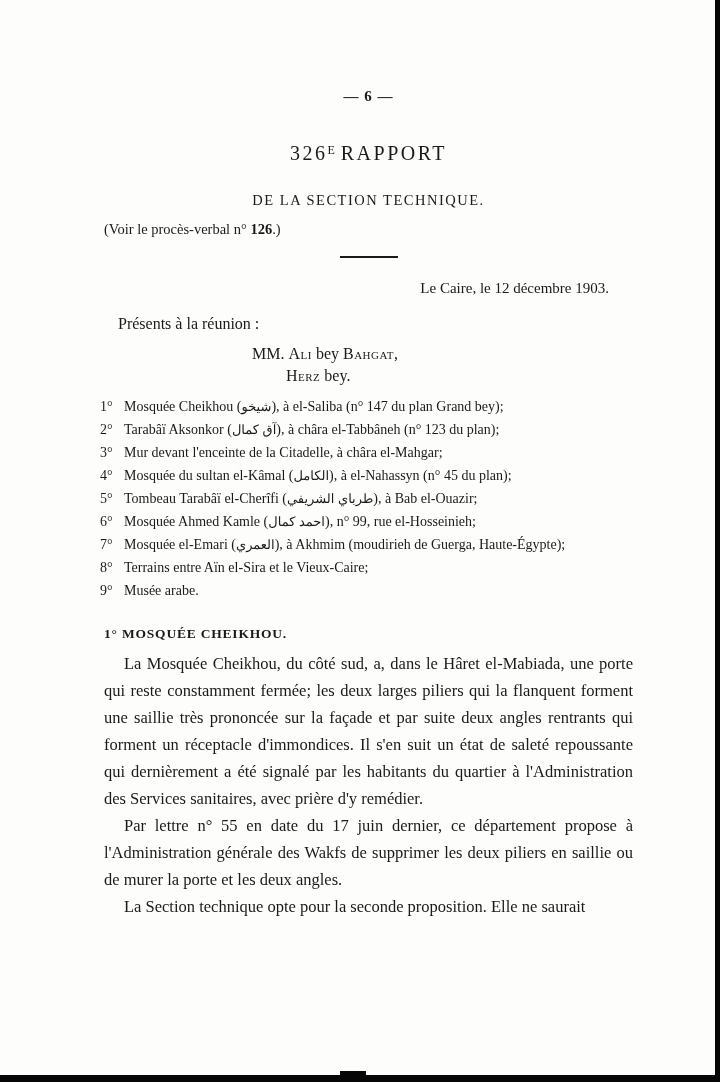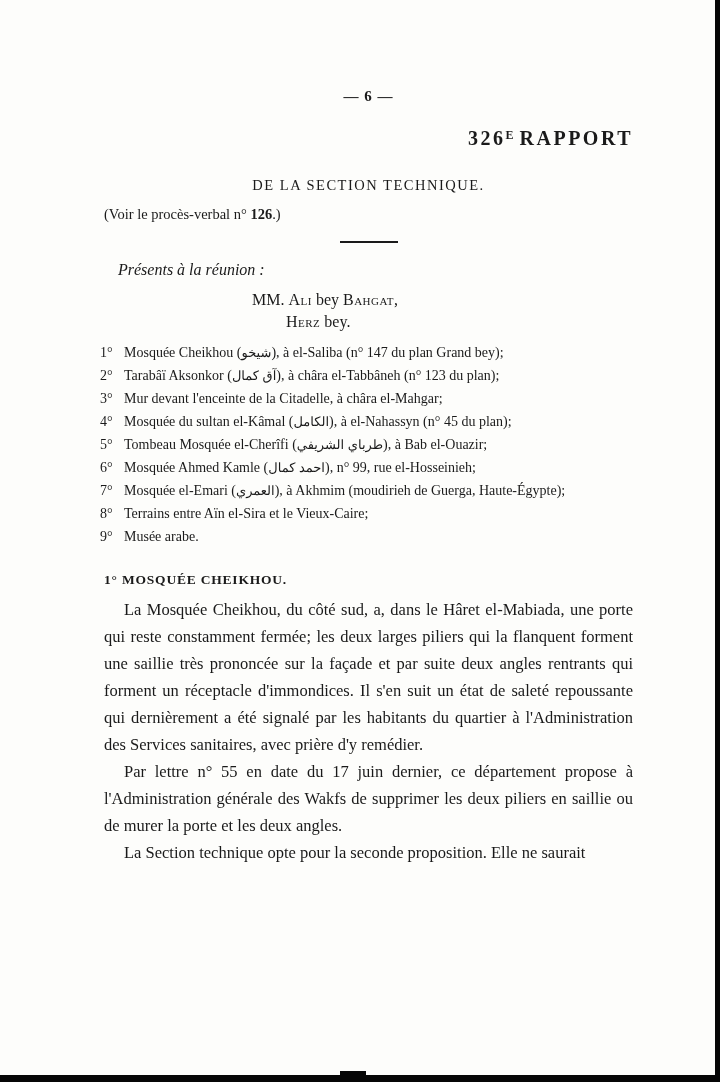--- a/index.html
+++ b/index.html
@@ -22,24 +22,24 @@
   .content { position: relative; }
 
   .page-number {
     padding-top: 88px;
     text-align: center;
     font-size: 15px;
     font-weight: bold;
     letter-spacing: 1px;
   }
   .report-title {
-    margin-top: 22px;
-    text-align: right;
+    margin-top: 37px;
+    text-align: center;
     font-size: 20px;
-    font-weight: bold;
+    font-weight: normal;
     letter-spacing: 2.5px;
   }
   .report-title .sup {
     font-size: 12px;
     position: relative;
     top: -6px;
     letter-spacing: 0;
     margin-right: 6px;
   }
   .subtitle {
@@ -64,21 +64,20 @@
   .dateline {
     margin-top: 22px;
     text-align: right;
     padding-right: 24px;
     font-size: 15px;
   }
   .presents {
     margin-top: 18px;
     margin-left: 14px;
     font-size: 16px;
-    font-style: italic;
   }
   .attendee { font-size: 16px; }
   .attendee-1 { margin-top: 12px; margin-left: 148px; }
   .attendee-2 { margin-top: 4px;  margin-left: 182px; }
   .sc { font-variant: small-caps; letter-spacing: 0.5px; }
 
   .sommaire-title {
     margin-top: 38px;
     text-align: center;
     font-size: 14px;
@@ -145,20 +144,21 @@
     <div class="page-number">— 6 —</div>
 
     <div class="report-title"><span>326</span><span class="sup">E</span><span class="title-rest">RAPPORT</span></div>
 
     <div class="subtitle">DE LA SECTION TECHNIQUE.</div>
 
     <div class="reference"><span>(Voir le procès-verbal n° </span><span class="ref-num">126</span><span>.)</span></div>
 
     <div class="divider"></div>
 
+    <div class="dateline">Le Caire, le 12 décembre 1903.</div>
 
     <div class="presents">Présents à la réunion :</div>
 
     <div class="attendee attendee-1"><span>MM. </span><span class="sc">Ali</span><span> bey </span><span class="sc">Bahgat</span><span>,</span></div>
 
     <div class="attendee attendee-2"><span></span><span class="sc">Herz</span><span> bey.</span><span class="sc"></span><span></span></div>
 
 
     <ul class="sommaire">
       <li>
@@ -172,21 +172,21 @@
       <li>
           <span class="som-num">3°</span>
           <span class="som-text"><span>Mur devant l'enceinte de la Citadelle, à châra el-Mahgar;</span><span class="ar"></span><span></span></span>
         </li>
       <li>
           <span class="som-num">4°</span>
           <span class="som-text"><span>Mosquée du sultan el-Kâmal (</span><span class="ar">الكامل</span><span>), à el-Nahassyn (n° 45 du plan);</span></span>
         </li>
       <li>
           <span class="som-num">5°</span>
-          <span class="som-text"><span>Tombeau Mosquée el-Cherîfi (</span><span class="ar">طرباي الشريفي</span><span>), à Bab el-Ouazir;</span></span>
+          <span class="som-text"><span>Tombeau Tarabâï el-Cherîfi (</span><span class="ar">طرباي الشريفي</span><span>), à Bab el-Ouazir;</span></span>
         </li>
       <li>
           <span class="som-num">6°</span>
           <span class="som-text"><span>Mosquée Ahmed Kamle (</span><span class="ar">احمد كمال</span><span>), n° 99, rue el-Hosseinieh;</span></span>
         </li>
       <li>
           <span class="som-num">7°</span>
           <span class="som-text"><span>Mosquée el-Emari (</span><span class="ar">العمري</span><span>), à Akhmim (moudirieh de Guerga, Haute-Égypte);</span></span>
         </li>
       <li>

